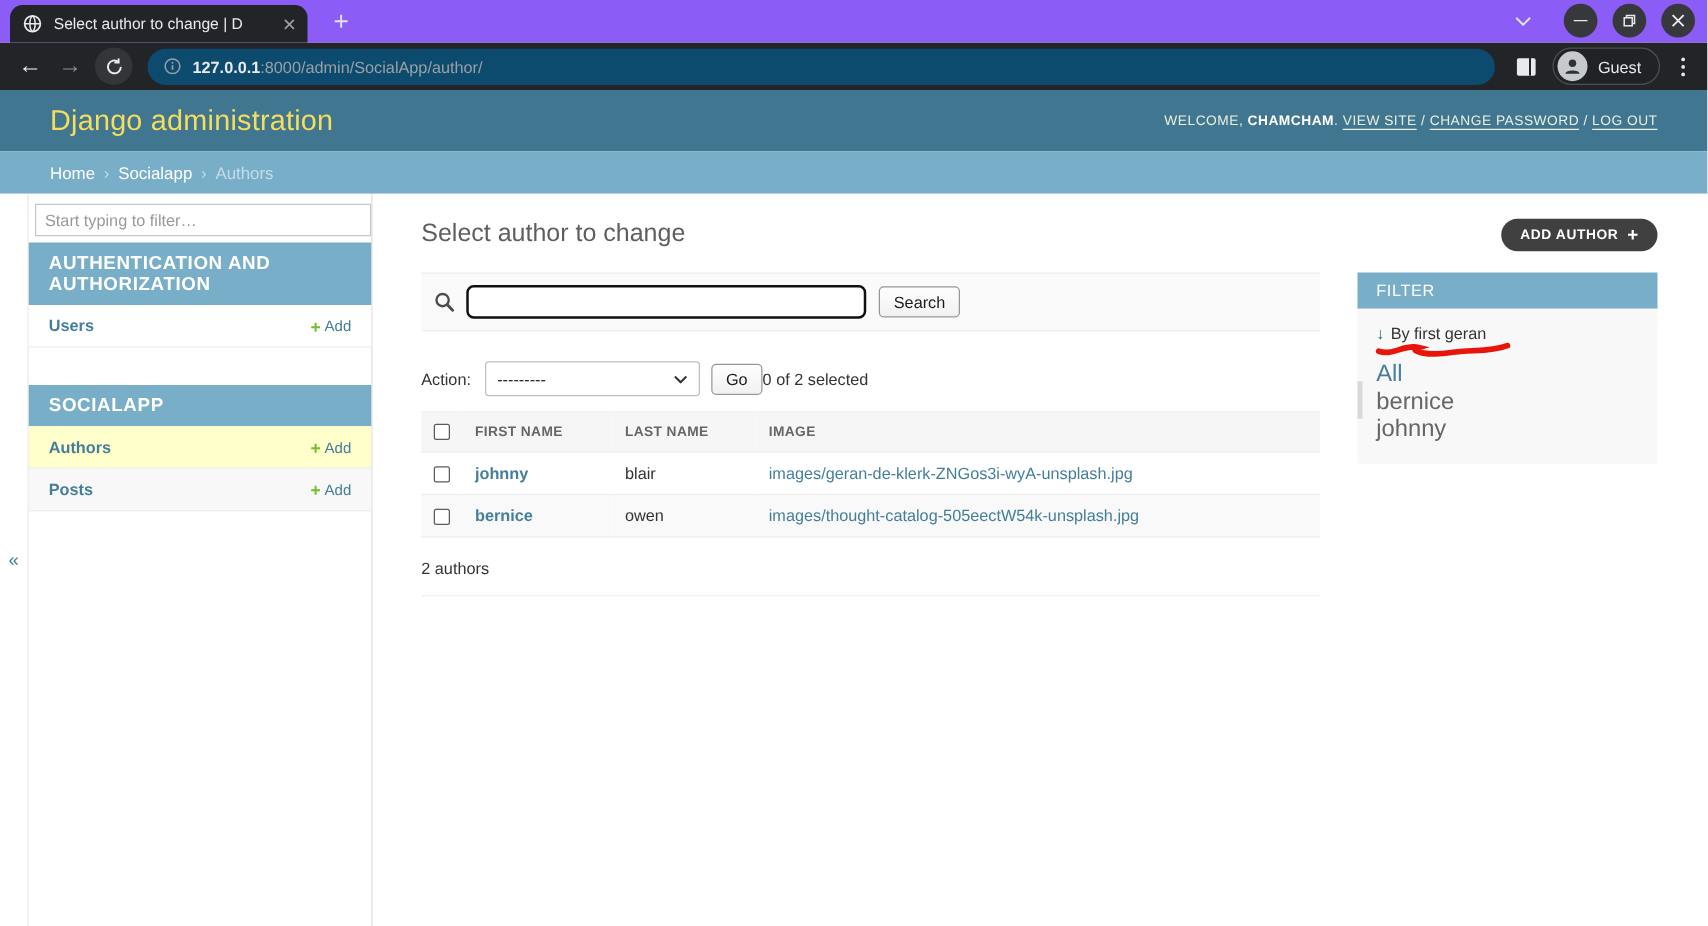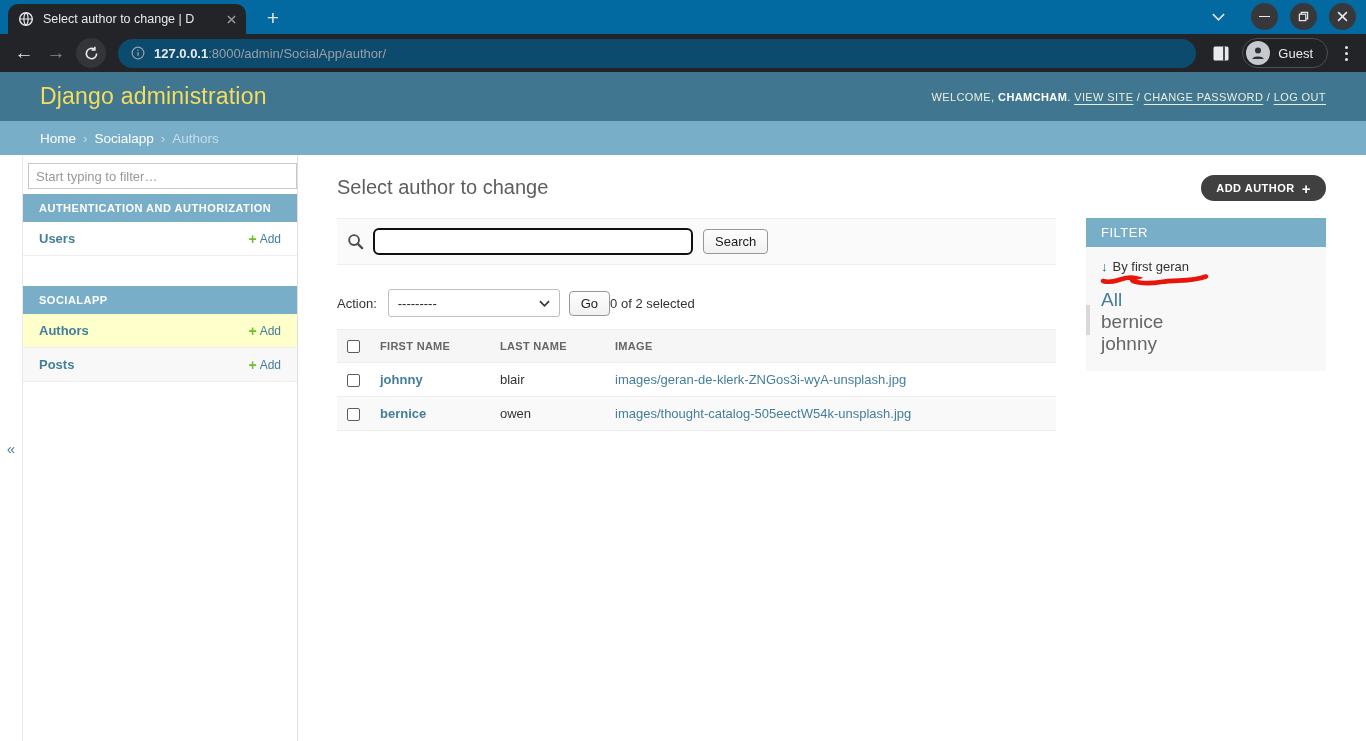--- a/index.html
+++ b/index.html
@@ -1,21 +1,21 @@
 <!DOCTYPE html>
 <html><head>
 <meta charset="utf-8">
 <style>
   * { box-sizing: border-box; margin: 0; padding: 0; }
   html,body { width:1366px; height:741px; overflow:hidden; }
   body { font-family:"Liberation Sans","DejaVu Sans",sans-serif; background:#fff; }
   a { text-decoration:none; cursor:pointer; }
 
   
-  .tabstrip { height:34px; background:#0369a1; position:relative; display:flex; align-items:flex-end; }
+  .tabstrip { height:34px; background:#8b5cf6; position:relative; display:flex; align-items:flex-end; }
   .tab { margin-left:8px; width:238px; height:30px; background:#222428; border-radius:10px 10px 0 0;
          display:flex; align-items:center; padding:0 6px 0 10px; }
   .tab-favicon { width:16px; height:16px; flex:0 0 auto; }
   .tab-title { color:#e8eaed; font-size:12.5px; margin-left:9px; flex:1; white-space:nowrap; overflow:hidden; position:relative; }
   .tab-title::after { content:''; position:absolute; right:0; top:0; bottom:0; width:24px;
          background:linear-gradient(to right, rgba(34,36,40,0), #222428 85%); }
   .tab-close { width:18px; height:18px; border-radius:50%; display:flex; align-items:center; justify-content:center; cursor:pointer; }
   .newtab { position:absolute; left:260px; top:5px; color:#dfe1e5; font-size:21px; font-weight:300; width:26px; height:26px;
          display:flex; align-items:center; justify-content:center; cursor:pointer; }
   .win-cluster { position:absolute; right:10px; top:3px; display:flex; align-items:center; gap:12px; }
@@ -54,21 +54,21 @@
   
   .page { display:flex; height:586px; background:#fff; }
   .toggle-strip { width:23px; border-right:1px solid #e9e9e9; display:flex; align-items:center; justify-content:center; }
   .toggle-strip a { color:#447e9b; font-size:15px; }
 
   .nav-sidebar { width:275px; border-right:1px solid #e0e0e0; padding-top:8px; }
   .nav-filter { display:block; width:269px; margin-left:5px; height:24px; border:1px solid #c7c7c7;
                 padding:12px 7px; font-size:13px; color:#333; font-family:inherit; }
   .nav-filter::placeholder { color:#999; }
   .nav-module { margin-top:5px; margin-bottom:30px; }
-  .nav-caption { background:#79aec8; color:#fff; font-size:11px; font-weight:700; letter-spacing:.5px;
+  .nav-caption { background:#79aec8; color:#fff; font-size:15px; font-weight:700; letter-spacing:.5px;
                  padding:8px 16px; text-transform:uppercase; }
   .nav-row { display:flex; justify-content:space-between; align-items:center; padding:9px 16px;
              border-bottom:1px solid #eee; font-size:13px; background:#fff; }
   .nav-row.current { background:#ffc; }
   .nav-row.alt { background:#f8f8f8; }
   .nav-row .model { color:#447e9b; font-weight:700; }
   .addlink { color:#447e9b; font-size:12px; display:flex; align-items:center; gap:3px; }
   .addlink .plus { color:#70bf2b; font-weight:700; font-size:14px; line-height:1; }
 
   .main { flex:1; padding:20px 40px 0 39px; }
@@ -310,20 +310,21 @@
             </tr>
             <tr class="alt">
               <td><span class="checkbox"></span></td>
               <td><a class="row-link">bernice</a></td>
               <td>owen</td>
               <td><a class="img-link">images/thought-catalog-505eectW54k-unsplash.jpg</a></td>
             </tr>
           </tbody>
         </table>
 
+        <div class="paginator">2 authors</div>
       </div>
 
       <div class="filter-col">
         <div class="filter-h2">FILTER</div>
         <div class="filter-body">
           <div class="filter-h3">
             <span class="arrow">↓</span><span>By first geran</span>
           </div>
           <svg class="squiggle" width="112" height="15" viewBox="0 0 112 15">
             <path d="M4 9 C 16 13, 24 3, 36 6 C 26 9, 44 13, 62 10 C 78 7.5, 92 10, 107 4.5" fill="none" stroke="#e8150b" stroke-width="4.6" stroke-linecap="round"></path>

